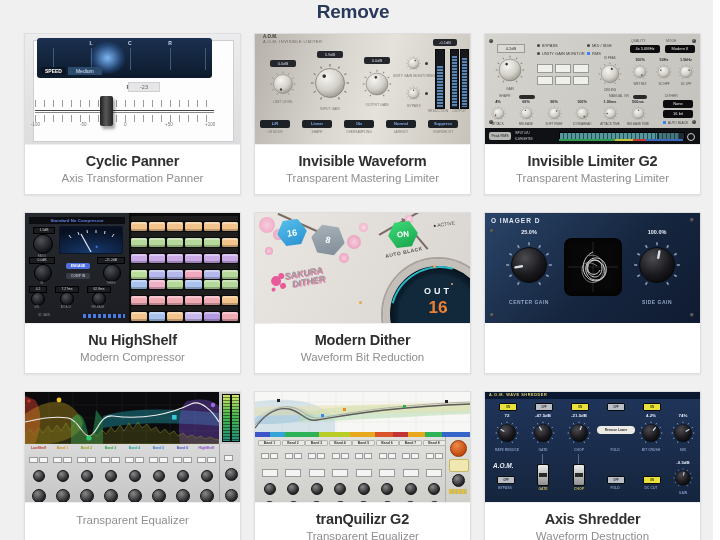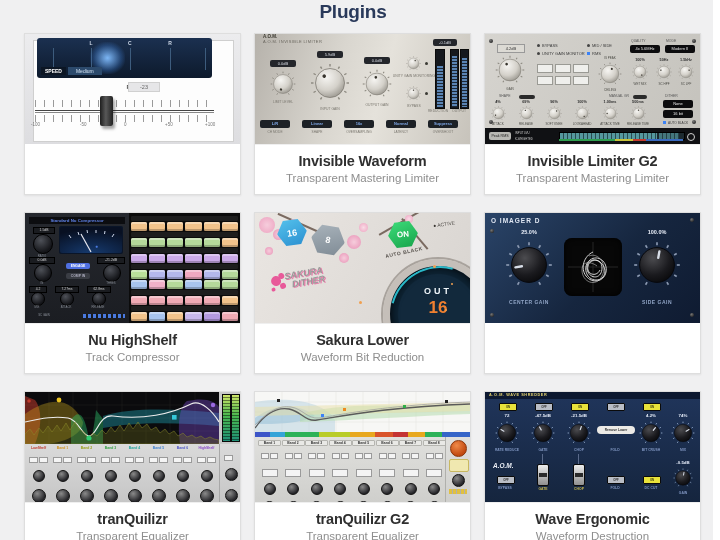--- a/index.html
+++ b/index.html
@@ -152,21 +152,21 @@
         <stop offset="100%" stop-color="#9a978f"></stop>
     </radialGradient>
     <radialGradient id="kg-dark" cx="38%" cy="30%" r="75%">
       <stop offset="0%" stop-color="#4c4c50"></stop>
         <stop offset="65%" stop-color="#1a1a1e"></stop>
         <stop offset="100%" stop-color="#0a0a0c"></stop>
     </radialGradient>
   </defs>
 </svg>
 
-<div class="hdr">Plugins</div>
+<div class="hdr">Remove</div>
 <div class="rstrip"></div>
 
 <div class="grid">
 
   <div class="card">
     <div class="art art1">
       <div class="a a1panel"></div>
       <div class="a a1dark">
         <div class="a a1tick" style="left:9%"></div>
           <div class="a a1tick" style="left:31%"></div>
@@ -186,20 +186,24 @@
       <div class="a a1pv">-23</div>
       <div class="a a1ticks" style="top:66px"></div>
       <div class="a a1track"></div>
       <div class="a a1ticks" style="top:81px"></div>
       <div class="a a1scale" style="left:6px">-100</div>
       <div class="a a1scale" style="left:55px">-50</div>
       <div class="a a1scale" style="left:99px">0</div>
       <div class="a a1scale" style="left:140px">+50</div>
       <div class="a a1scale" style="left:180px">+100</div>
       <div class="a a1handle"></div>
+    </div>
+    <div class="cap">
+      <div class="t">Cyclic Panner</div>
+      <div class="s">Axis Transformation Panner</div>
     </div>
   </div>
 
   <div class="card">
     <div class="art art2">
       <div class="a a2logo">A.O.M.</div>
       <div class="a a2brand">A.O.M. INVISIBLE LIMITER</div>
       <div class="a pill a2pill" style="left:15px;top:26px">0.0dB</div>
       <div class="a jk" style="left:15px;top:37px;width:26px;height:26px"><svg viewBox="0 0 40 40" width="100%" height="100%">
             <line x1="11.750000000000002" y1="34.28941916244324" x2="10.500000000000002" y2="36.45448267190434" stroke="#8a877e" stroke-width="1.4"></line>
@@ -652,21 +656,21 @@
             <div class="a4cell" style="background: rgb(168, 196, 238);"></div>
             <div class="a4cell" style="background: rgb(242, 195, 139);"></div>
             <div class="a4cell" style="background: rgb(200, 184, 236);"></div>
             <div class="a4cell" style="background: rgb(180, 154, 224);"></div>
             <div class="a4cell" style="background: rgb(240, 170, 180);"></div>
           </div>
         </div>
     </div>
     <div class="cap">
       <div class="t">Nu HighShelf</div>
-      <div class="s">Track Compressor</div>
+      <div class="s">Modern Compressor</div>
     </div>
   </div>
 
   <div class="card">
     <div class="art art5">
       <div class="branch" style="left:20px;top:14px;width:70px;transform:rotate(24deg)"></div>
       <div class="branch" style="left:120px;top:6px;width:60px;transform:rotate(-30deg)"></div>
       <div class="branch" style="left:140px;top:20px;width:40px;transform:rotate(50deg)"></div>
       <div class="bloom" style="left:4px;top:4px;width:16px;height:16px;background:radial-gradient(circle,#f6cddc,#eda2c0)"></div>
       <div class="bloom" style="left:18px;top:16px;width:11px;height:11px;background:radial-gradient(circle,#f6cddc,#e893b6)"></div>
@@ -690,21 +694,21 @@
         <div style="position:absolute;left:0;top:0;width:100%;height:100%;border-radius:50%;border:2px solid #2ab8c8;border-color:#2ab8c8 transparent transparent transparent;transform:rotate(-30deg)"></div>
         <div style="position:absolute;left:0;right:0;top:20px;text-align:center;font-size:9px;letter-spacing:3px;color:#eef4f8;font-weight:bold">OUT</div>
         <div style="position:absolute;left:0;right:0;top:32px;text-align:center;font-size:17px;font-weight:bold;color:#f08030">16</div>
       </div>
       <div class="spark" style="left:178px;top:52px;width:3px;height:3px"></div>
       <div class="spark" style="left:196px;top:70px;width:2px;height:2px"></div>
       <div class="spark" style="left:104px;top:88px;width:3px;height:3px"></div>
       <div class="spark" style="left:190px;top:96px;width:2px;height:2px"></div>
     </div>
     <div class="cap">
-      <div class="t">Sakura Lower</div>
+      <div class="t">Modern Dither</div>
       <div class="s">Waveform Bit Reduction</div>
     </div>
   </div>
 
   <div class="card">
     <div class="art art6">
       <div class="a a6t">O IMAGER D</div>
       <div class="a screw" style="left:5px;top:16px"></div>
         <div class="a screw" style="left:205px;top:5px"></div>
       <div class="a screw" style="left:5px;top:100px"></div>
@@ -841,21 +845,20 @@
         </div>
       <div class="a" style="left:194px;top:52px;width:1px;height:58px;background:#a8a8a8"></div>
       <div class="a" style="left:198px;top:56px">
         <span class="tqbox"></span><br>
         <span class="mknob" style="width:11px;height:11px;margin:2px 2px"></span><br>
         <span class="mknob" style="width:11px;height:11px;margin:2px 2px"></span><br>
         
       </div>
     </div>
     <div class="cap">
-      <div class="t">tranQuilizr</div>
       <div class="s">Transparent Equalizer</div>
     </div>
   </div>
 
   <div class="card">
     <div class="art art8">
       <svg class="a" style="left:0;top:0" width="215" height="40" viewBox="0 0 215 40">
         <rect width="215" height="40" fill="#f7f7f5"></rect>
         <g stroke="#e0e0dc" stroke-width=".5">
           <line x1="27" y1="0" x2="27" y2="40"></line>
@@ -1076,18 +1079,18 @@
             <line x1="34.28941916244324" y1="11.749999999999998" x2="36.45448267190433" y2="10.499999999999998" stroke="#9ab0d0" stroke-width="1.4"></line>
             <line x1="36.5" y1="20" x2="39" y2="20" stroke="#9ab0d0" stroke-width="1.4"></line>
             <line x1="34.28941916244324" y1="28.249999999999996" x2="36.45448267190434" y2="29.499999999999996" stroke="#9ab0d0" stroke-width="1.4"></line>
             <line x1="28.25" y1="34.28941916244324" x2="29.5" y2="36.45448267190434" stroke="#9ab0d0" stroke-width="1.4"></line>
     <circle cx="20" cy="20" r="14.5" fill="url(#kg-dark)" stroke="#05060a" stroke-width="0.8"></circle>
             <rect x="19" y="7.5" width="2" height="7.5" rx="1" fill="#d8dee8" transform="rotate(10 20 20)"></rect>
           </svg></div>
       <div class="a9l" style="left:178px;top:99px">GAIN</div>
     </div>
     <div class="cap">
-      <div class="t">Wave Ergonomic</div>
+      <div class="t">Axis Shredder</div>
       <div class="s">Waveform Destruction</div>
     </div>
   </div>
 
 </div>
 
 </body></html>

